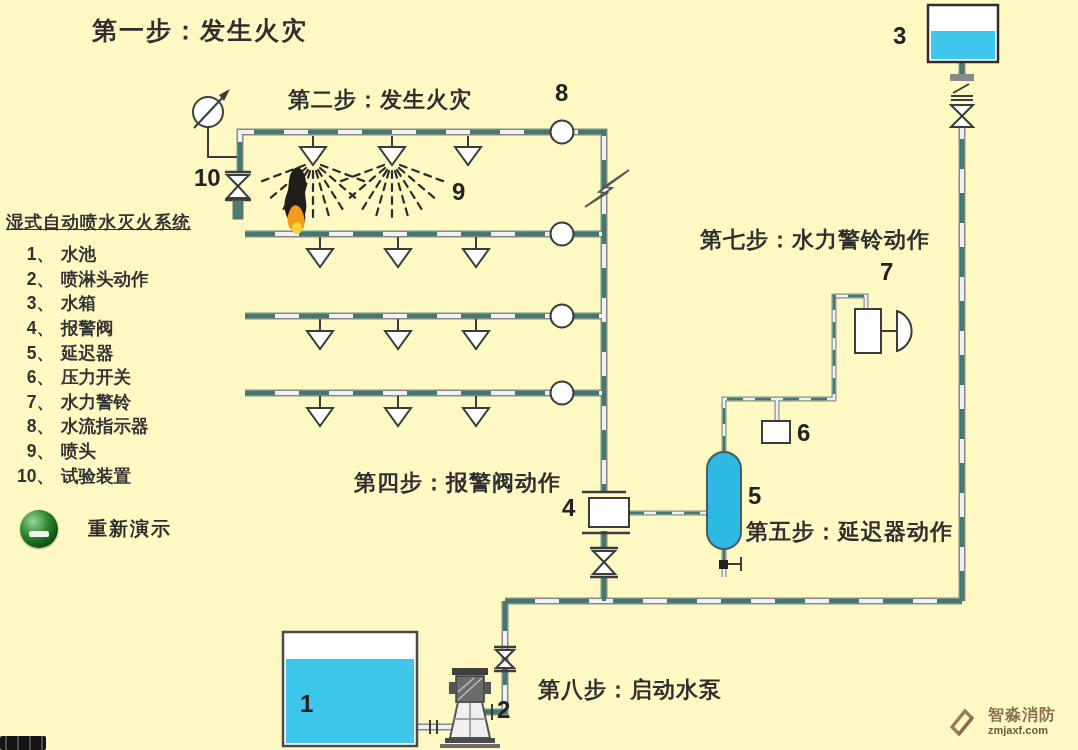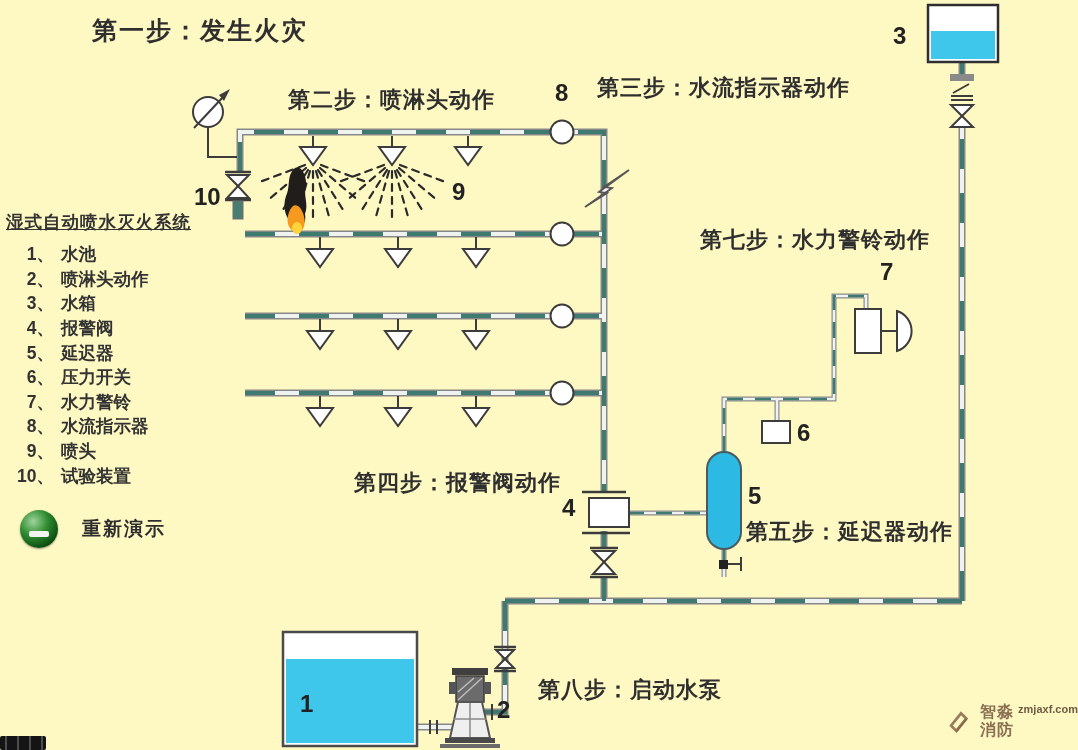--- a/index.html
+++ b/index.html
@@ -13,29 +13,29 @@
   .step{font-size:22px;letter-spacing:1px;}
   .step1{font-size:25px;letter-spacing:2px;}
   .num{position:absolute;white-space:nowrap;color:#222;font-weight:700;font-size:24px;}
   
   #legend{position:absolute;left:12px;top:242px;width:230px;}
   .leg-row{display:flex;align-items:center;height:24.6px;font-size:17.5px;font-weight:600;color:#333;}
   .leg-num{width:42px;text-align:right;}
   .leg-label{margin-left:7px;}
   #legend-title{position:absolute;left:6px;top:210px;font-size:17.5px;font-weight:700;color:#333;letter-spacing:1px;text-decoration:underline;}
   
-  #replay{position:absolute;left:20px;top:510px;display:flex;align-items:center;gap:24px;cursor:pointer;}
+  #replay{position:absolute;left:20px;top:510px;display:flex;align-items:center;gap:30px;cursor:pointer;}
   .sphere{width:38px;height:38px;border-radius:50%;position:relative;
     background:radial-gradient(circle at 35% 30%, #9fd49f 0%, #2e8b2e 40%, #0d4d12 75%, #062b08 100%);
     box-shadow:0 1px 2px rgba(0,0,0,.4);}
   .sphere::after{content:"";position:absolute;left:9px;top:21px;width:20px;height:6px;background:#f2f2f2;border-radius:2px;}
   #replay-label{font-size:19px;font-weight:700;color:#2d2d2d;letter-spacing:2px;}
   
   #watermark{position:absolute;left:948px;top:701px;display:flex;align-items:center;gap:6px;}
-  #wm-text{display:flex;flex-direction:row;line-height:1.1;justify-content:flex-end;}
+  #wm-text{display:flex;flex-direction:column;line-height:1.1;justify-content:flex-end;}
   #wm-brand{font-size:16px;font-weight:700;color:#8a6f52;letter-spacing:1px;}
   #wm-site{font-size:11px;font-weight:700;color:#6e5a42;}
   
   #corner-badge{position:absolute;left:0;top:736px;width:46px;height:14px;border-radius:2px;
     background:repeating-linear-gradient(90deg,#141414 0 5px,#4d4d4d 5px 7px,#141414 7px 12px);}
   
   .pipeO{fill:none;stroke:#878787;stroke-width:7;}
   .pipeI{fill:none;stroke:#eef2f0;stroke-width:4;}
   .pipeW{fill:none;stroke:#3e7a6f;stroke-width:4;stroke-dasharray:30 24;}
   .pipeOt{fill:none;stroke:#8a8a8a;stroke-width:5;}
@@ -213,37 +213,36 @@
 
     <g>
       <line class="flange" x1="494" y1="647" x2="516" y2="647"></line>
       <polygon class="sym" points="496,650 514,650 505,659"></polygon>
       <polygon class="sym" points="496,668 514,668 505,659"></polygon>
       <line class="flange" x1="494" y1="671" x2="516" y2="671"></line>
     </g>
   </svg>
 
   <div class="lbl step step1" style="left:92px;top:14px;">第一步：发生火灾</div>
-  <div class="lbl step" style="left:288px;top:85px;">第二步：喷淋头动作</div>
-  <div class="lbl step" style="left:597px;top:73px;">第三步：水流指示器动作</div>
+  <div class="lbl step" style="left:288px;top:85px;">第二步：发生火灾</div>
   <div class="lbl step" style="left:354px;top:468px;">第四步：报警阀动作</div>
   <div class="lbl step" style="left:746px;top:517px;">第五步：延迟器动作</div>
   <div class="lbl step" style="left:700px;top:225px;">第七步：水力警铃动作</div>
   <div class="lbl step" style="left:538px;top:675px;text-align:center;">第八步：启动水泵</div>
 
   <div class="num" style="left:300px;top:690px;">1</div>
   <div class="num" style="left:497px;top:696px;">2</div>
   <div class="num" style="left:893px;top:22px;">3</div>
   <div class="num" style="left:562px;top:494px;">4</div>
   <div class="num" style="left:748px;top:482px;">5</div>
   <div class="num" style="left:797px;top:419px;">6</div>
   <div class="num" style="left:880px;top:258px;">7</div>
   <div class="num" style="left:555px;top:79px;">8</div>
   <div class="num" style="left:452px;top:178px;">9</div>
-  <div class="num" style="left:194px;top:183px;">10</div>
+  <div class="num" style="left:194px;top:164px;">10</div>
 
   <div id="legend-title">湿式自动喷水灭火系统</div>
   <div id="legend">
     <div class="leg-row">
         <span class="leg-num">1、</span>
         <span class="leg-label">水池</span>
       </div>
     <div class="leg-row">
         <span class="leg-num">2、</span>
         <span class="leg-label">喷淋头动作</span>

